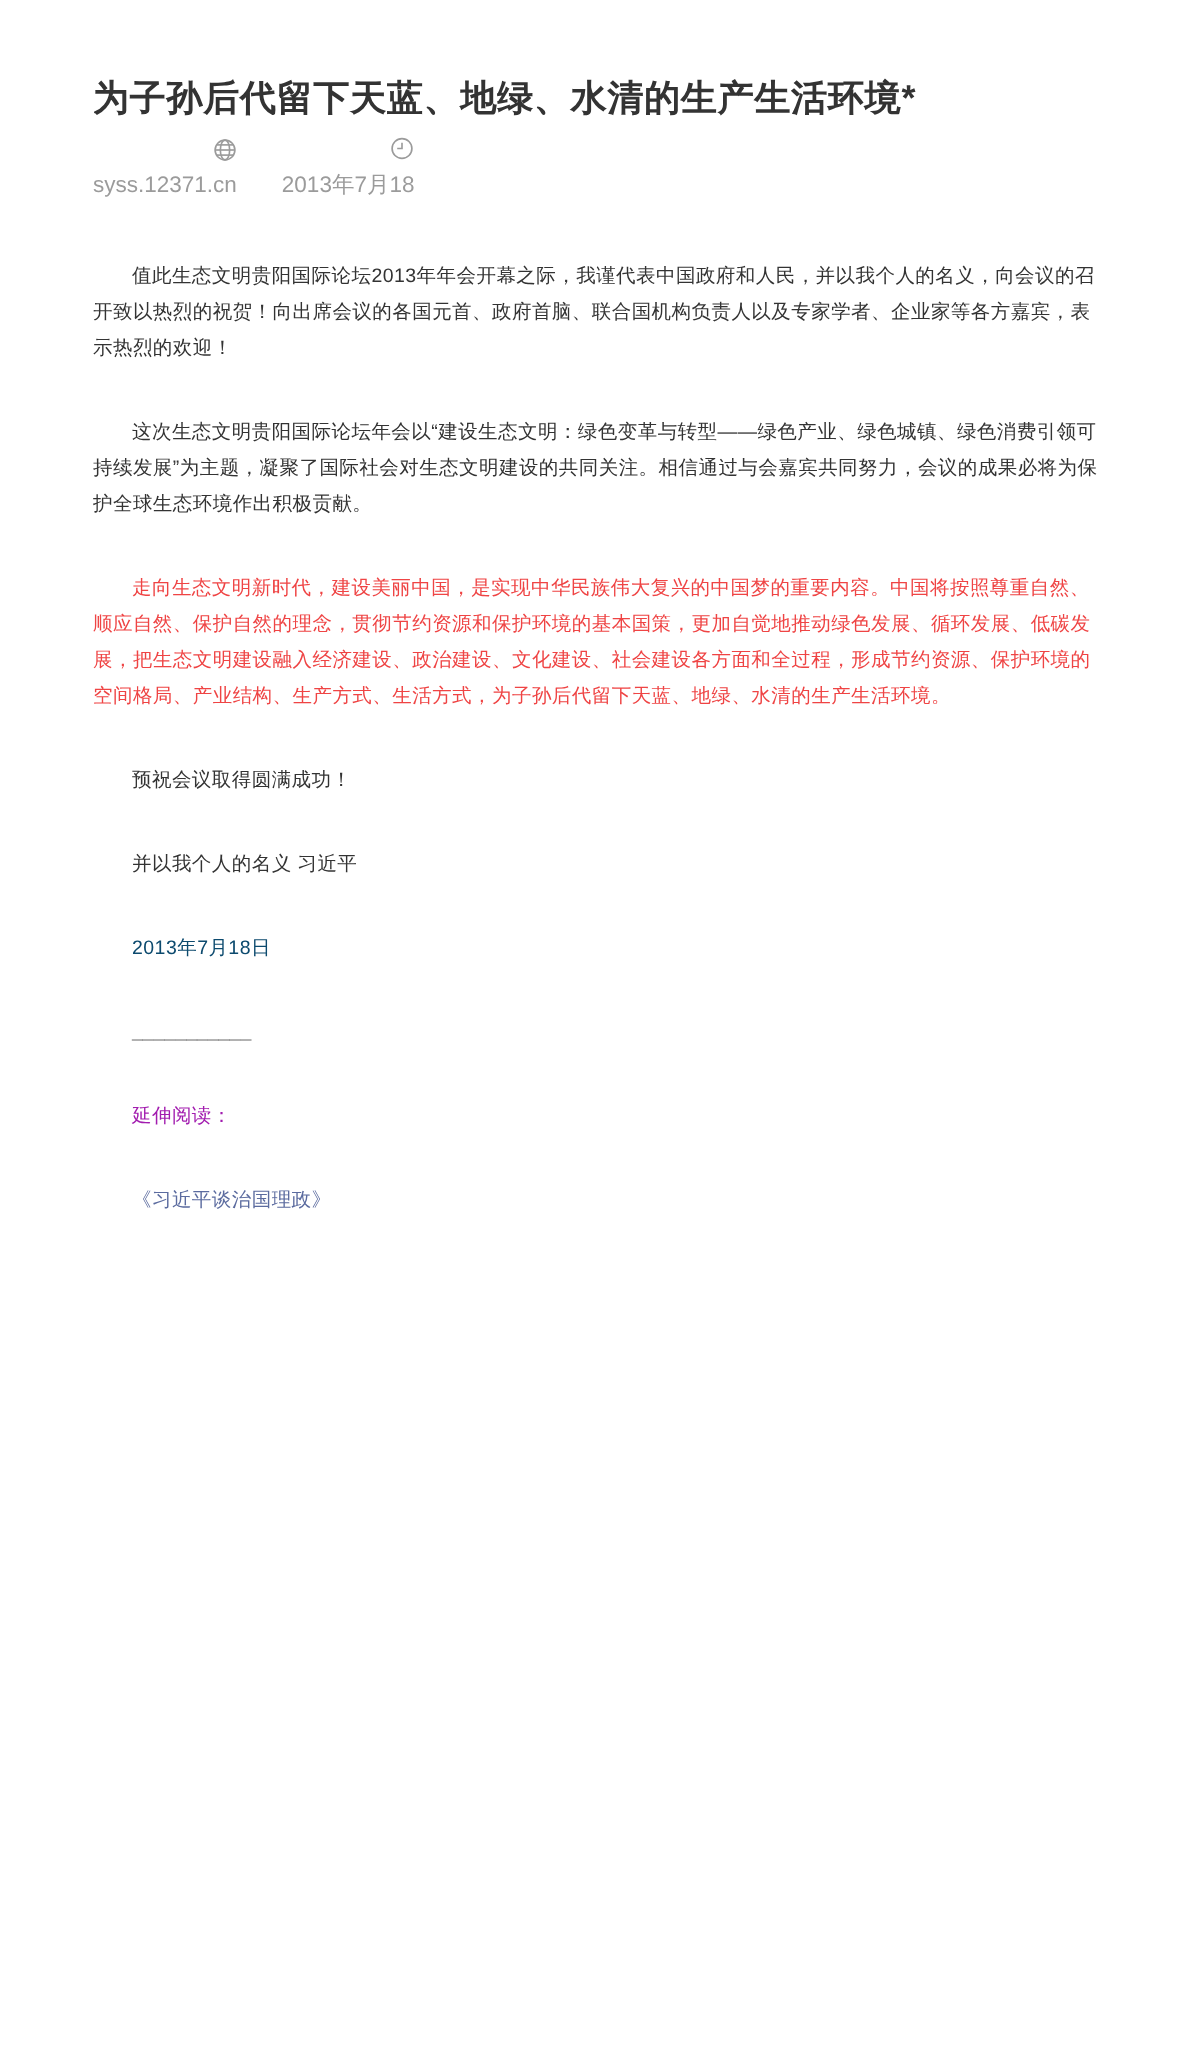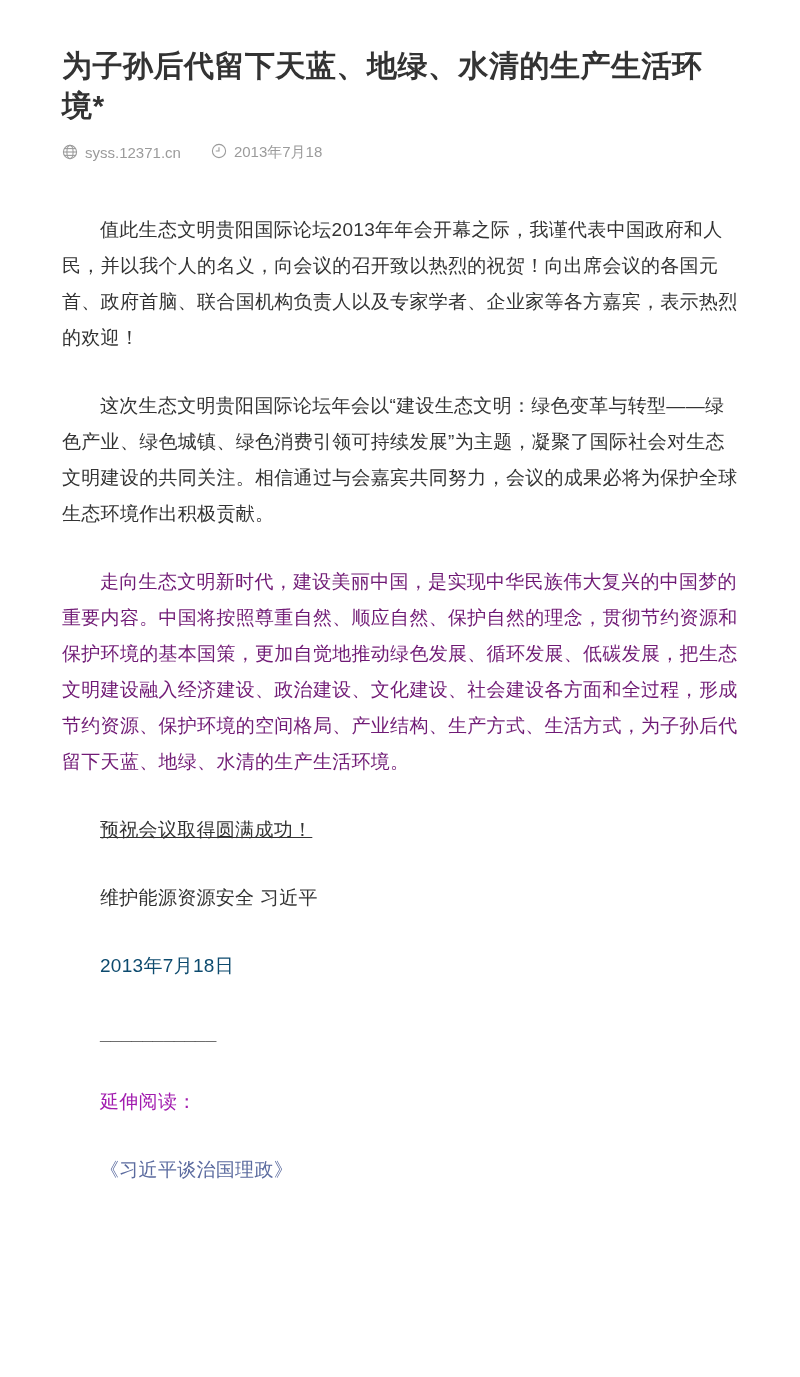--- a/index.html
+++ b/index.html
@@ -10,47 +10,48 @@
   }
   .page {
     width: 800px;
     min-height: 1377px;
     box-sizing: border-box;
     background: #ffffff;
     padding: 46px 62px 60px 62px;
   }
   .article-title {
     margin: 0 16px 16px 0;
-    font-size: 30px;
+    font-size: 24px;
     line-height: 40px;
     font-weight: bold;
     color: #333333;
     letter-spacing: 0.5px;
   }
   .meta-row {
     display: flex;
     align-items: center;
     gap: 30px;
     height: 20px;
     margin: 0 0 50px 0;
     color: #9b9b9b;
     font-size: 15px;
   }
   .meta-item {
     display: inline-flex;
-    align-items: flex-start;
+    align-items: flex-end;
     gap: 7px;
+    flex-direction: column;
   }
   .meta-item svg {
     display: block;
   }
   .content p {
     margin: 0 0 32px 0;
-    font-size: 19px;
-    line-height: 36px;
+    font-size: 13px;
+    line-height: 24px;
     color: #333333;
     text-indent: 2em;
     letter-spacing: 0.3px;
   }
   .content p.divider-line {
     letter-spacing: 0;
   }
   .content a {
     text-decoration: none;
     cursor: pointer;
@@ -80,23 +81,23 @@
         <circle cx="8" cy="8" r="6.6"></circle>
         <polyline points="8,4.2 8,8 4.8,8"></polyline>
       </svg>
       <span>2013年7月18</span>
     </span>
   </div>
 
   <div class="content">
     <p style="color: rgb(51, 51, 51);">值此生态文明贵阳国际论坛2013年年会开幕之际，我谨代表中国政府和人民，并以我个人的名义，向会议的召开致以热烈的祝贺！向出席会议的各国元首、政府首脑、联合国机构负责人以及专家学者、企业家等各方嘉宾，表示热烈的欢迎！</p>
     <p style="color: rgb(51, 51, 51);">这次生态文明贵阳国际论坛年会以“建设生态文明：绿色变革与转型——绿色产业、绿色城镇、绿色消费引领可持续发展”为主题，凝聚了国际社会对生态文明建设的共同关注。相信通过与会嘉宾共同努力，会议的成果必将为保护全球生态环境作出积极贡献。</p>
-    <p style="color: #701a75; margin-top: 12px;">走向生态文明新时代，建设美丽中国，是实现中华民族伟大复兴的中国梦的重要内容。中国将按照尊重自然、顺应自然、保护自然的理念，贯彻节约资源和保护环境的基本国策，更加自觉地推动绿色发展、循环发展、低碳发展，把生态文明建设融入经济建设、政治建设、文化建设、社会建设各方面和全过程，形成节约资源、保护环境的空间格局、产业结构、生产方式、生活方式，为子孙后代留下天蓝、地绿、水清的生产生活环境。</p>
-    <p style="color: rgb(51, 51, 51); text-decoration: underline;">预祝会议取得圆满成功！</p>
-    <p style="color: rgb(51, 51, 51);">维护能源资源安全 习近平</p>
+    <p style="color: #ef4444; margin-top: 12px;">走向生态文明新时代，建设美丽中国，是实现中华民族伟大复兴的中国梦的重要内容。中国将按照尊重自然、顺应自然、保护自然的理念，贯彻节约资源和保护环境的基本国策，更加自觉地推动绿色发展、循环发展、低碳发展，把生态文明建设融入经济建设、政治建设、文化建设、社会建设各方面和全过程，形成节约资源、保护环境的空间格局、产业结构、生产方式、生活方式，为子孙后代留下天蓝、地绿、水清的生产生活环境。</p>
+    <p style="color: rgb(51, 51, 51);">预祝会议取得圆满成功！</p>
+    <p style="color: rgb(51, 51, 51);">并以我个人的名义 习近平</p>
     <p style="color: #0c4a6e;">2013年7月18日</p>
     <p class="divider-line" style="color: rgb(51, 51, 51); font-weight: bold;">___________</p>
     <p style="color: #a21caf;">延伸阅读：</p>
     <p style="color: rgb(51, 51, 51);">
       <a href="#" style="color: rgb(91, 107, 159);">《习近平谈治国理政》</a>
     </p>
   </div>
 
 </article>
 

